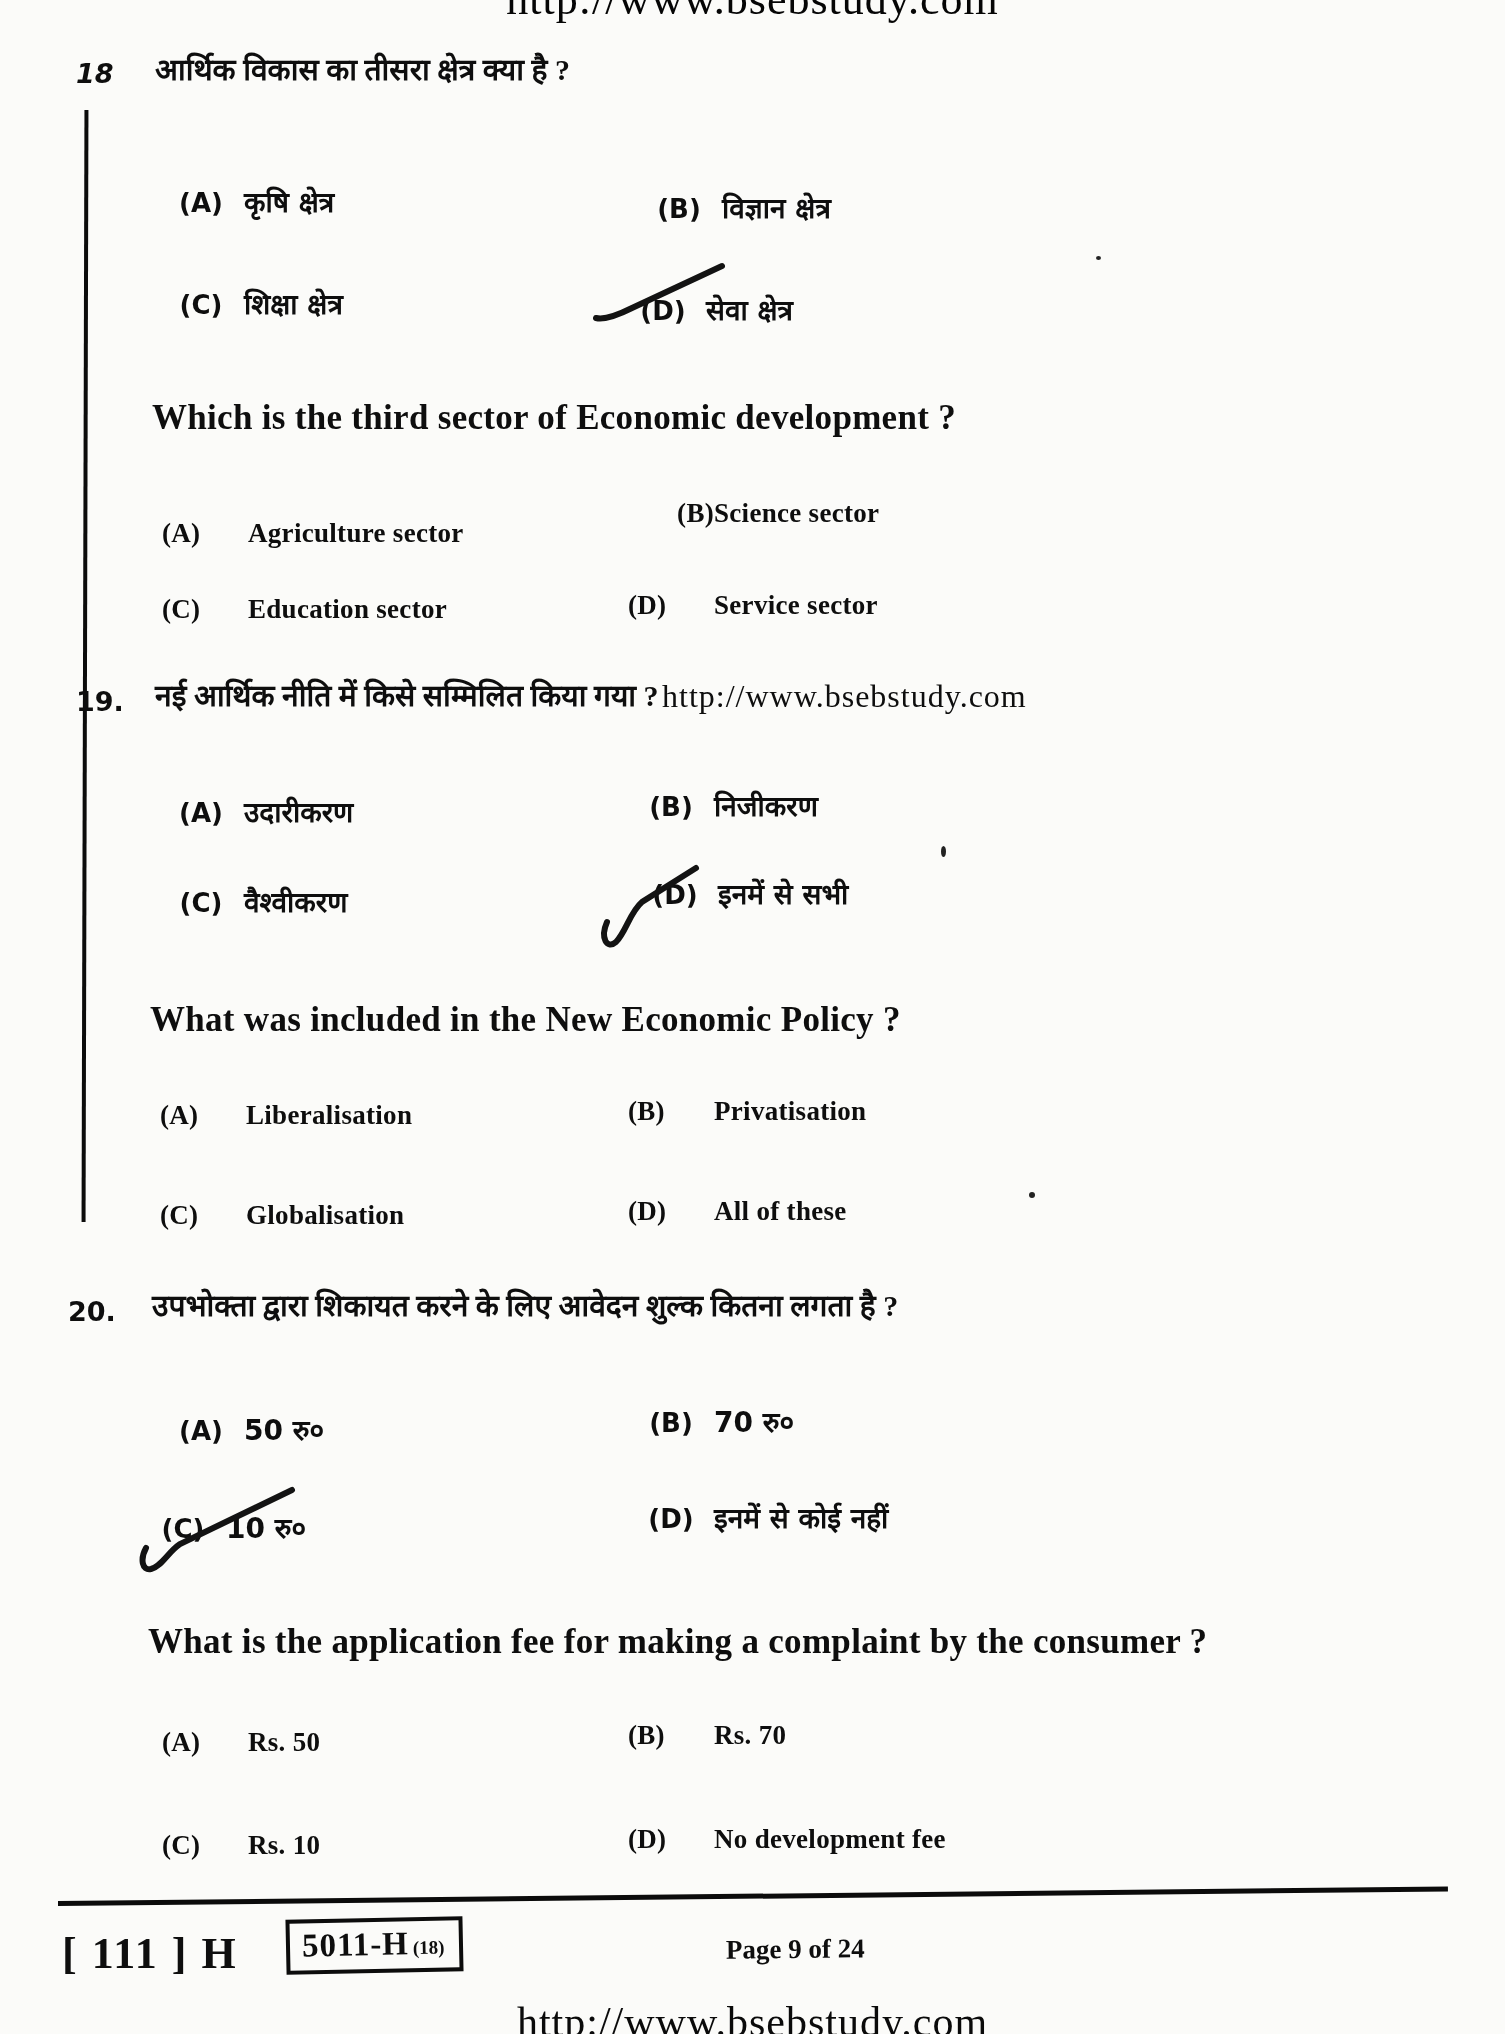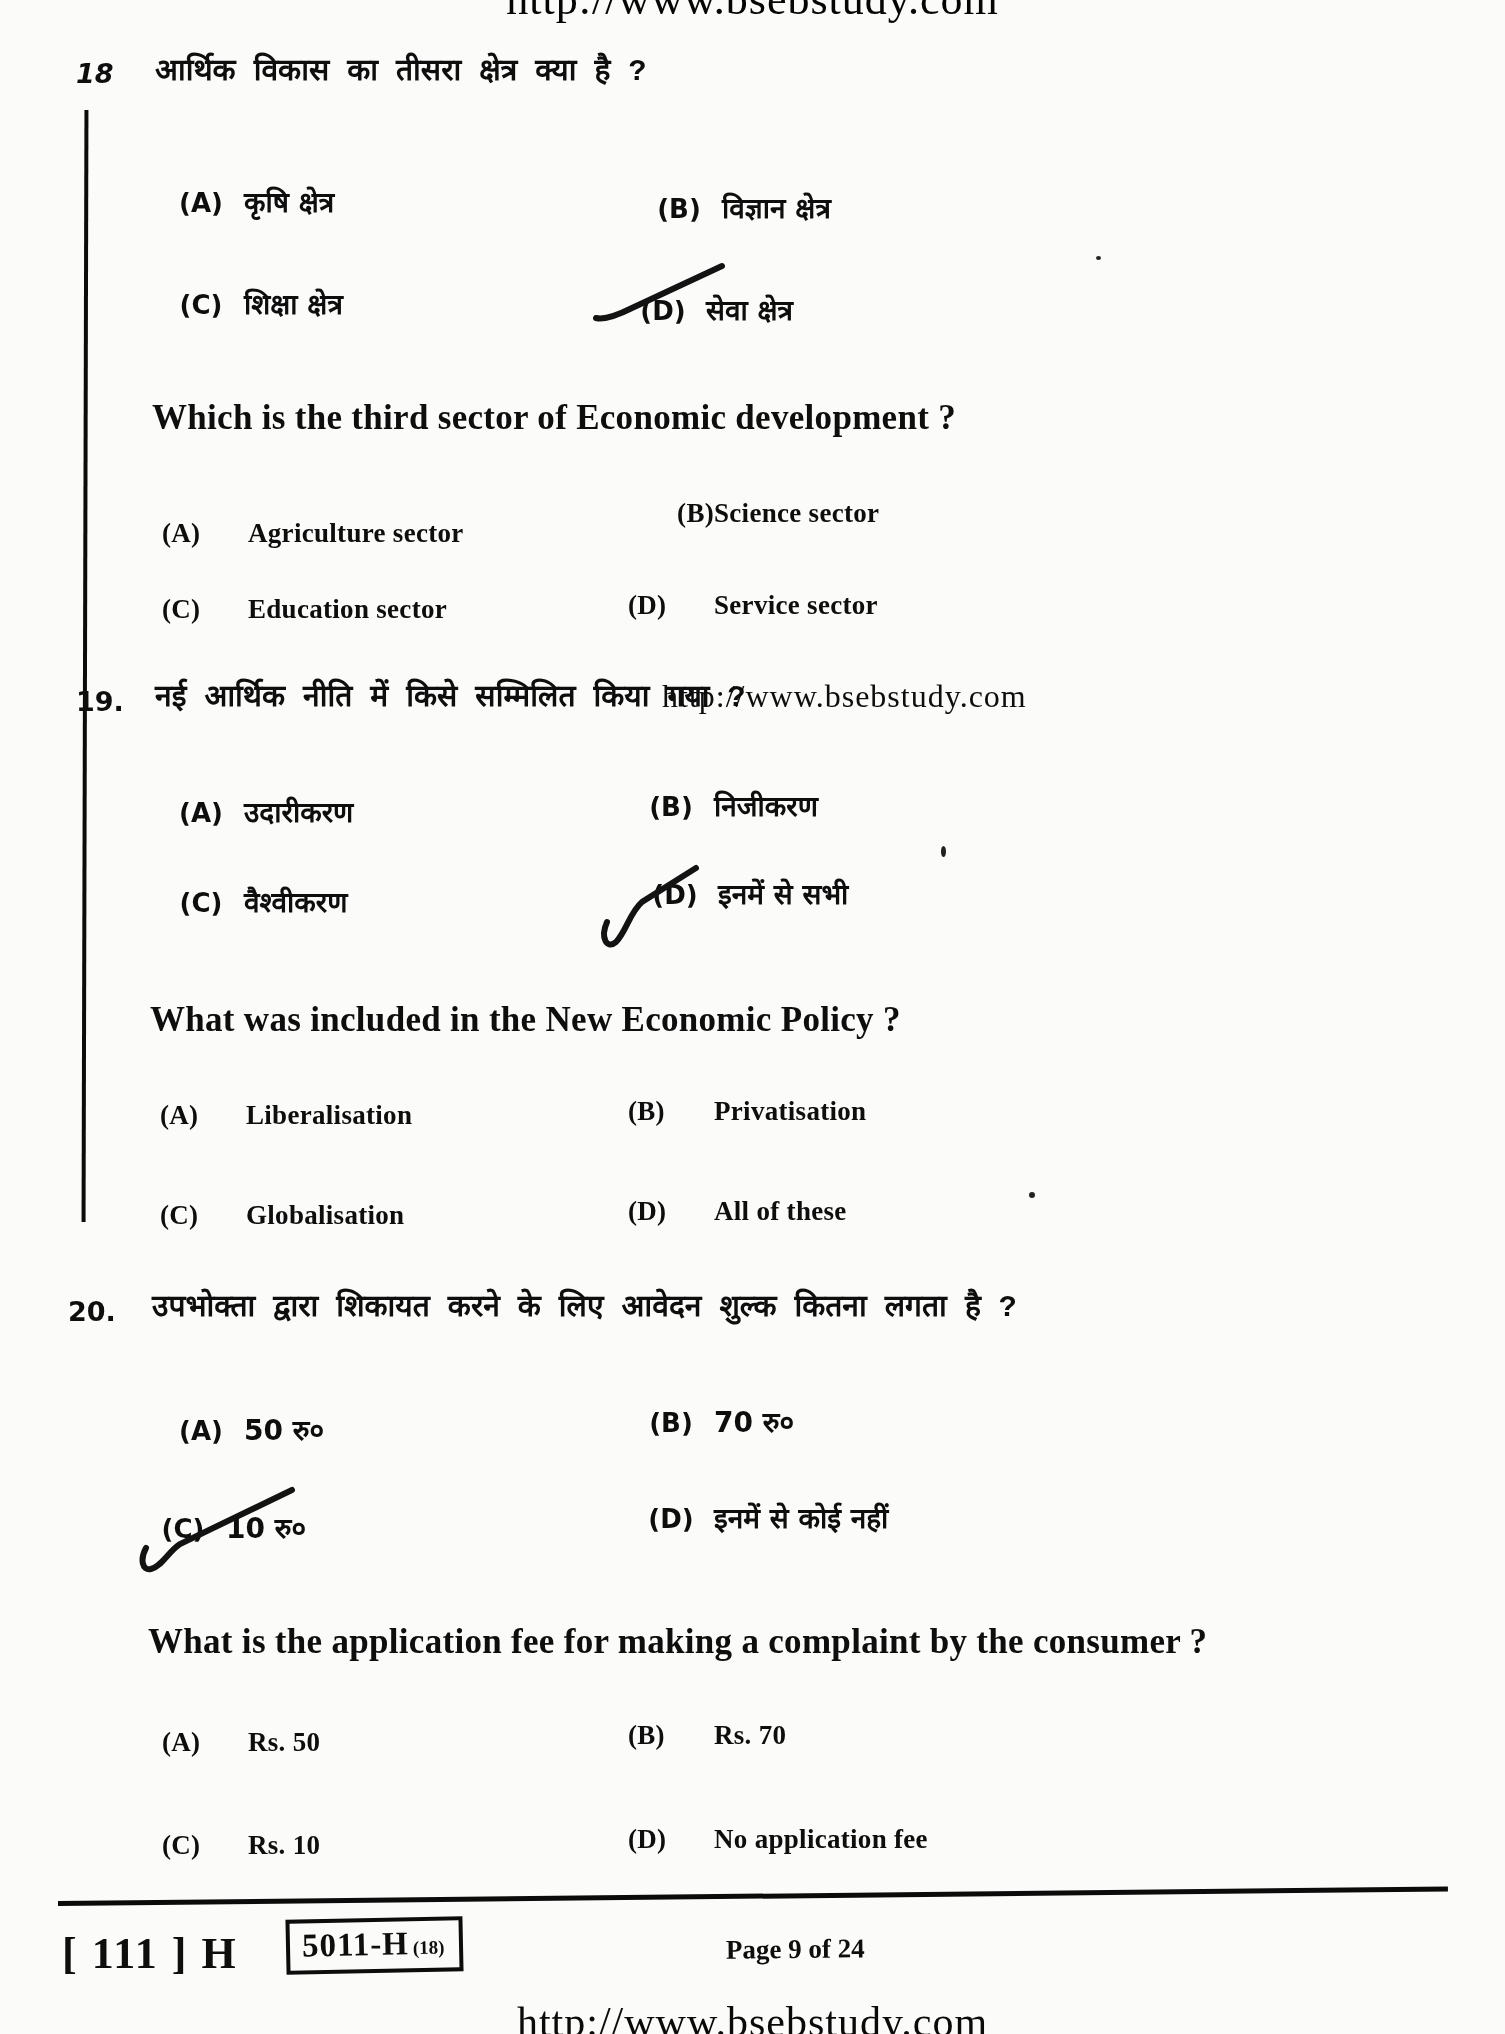--- a/index.html
+++ b/index.html
@@ -5,21 +5,21 @@
   * { margin:0; padding:0; box-sizing:border-box; }
   html,body { width:1505px; height:2034px; }
   body {
     position:relative;
     overflow:hidden;
     background:#fbfbf9;
     color:#0e0e0e;
     font-family:"Liberation Serif", serif;
   }
   .abs { position:absolute; white-space:nowrap; }
-  .hin { font-family:Liberation Mono, monospace; font-weight:700; }
+  .hin { font-family:Liberation Serif, serif; font-weight:700; }
   .eng { font-family:"Liberation Serif", serif; font-weight:700; }
   .url { font-family:"Liberation Serif", serif; font-weight:400; letter-spacing:1px; }
 
   .top-url    { top:-26px; left:50%; transform:translateX(-50%); font-size:44px; color:#050505; }
   .bottom-url { top:1998px; left:50%; transform:translateX(-50%); font-size:42px; color:#0a0a0a; }
 
   .margin-line {
     position:absolute; left:83px; top:110px;
     width:4px; height:1112px; background:#0c0c0c;
     transform:rotate(0.15deg);
@@ -156,21 +156,21 @@
 <div class="opt eng-opt" style="left:162px; top:1727px;">
   <span class="lbl">(A)</span><span>Rs. 50</span>
 </div>
 <div class="opt eng-opt" style="left:628px; top:1720px;">
   <span class="lbl">(B)</span><span>Rs. 70</span>
 </div>
 <div class="opt eng-opt" style="left:162px; top:1830px;">
   <span class="lbl">(C)</span><span>Rs. 10</span>
 </div>
 <div class="opt eng-opt" style="left:628px; top:1824px;">
-  <span class="lbl">(D)</span><span>No application fee</span>
+  <span class="lbl">(D)</span><span>No development fee</span>
 </div>
 
 <div class="speck" style="left:941px; top:846px; width:5px; height:11px;"></div>
 <div class="speck" style="left:1029px; top:1192px; width:6px; height:6px;"></div>
 <div class="speck" style="left:1096px; top:256px; width:5px; height:4px;"></div>
 
 <div class="bottom-rule"></div>
 <div class="abs footer-left">[ 111 ] H</div>
 <div class="footer-box">
   <span class="code">5011-H</span><span class="suffix">(18)</span>

